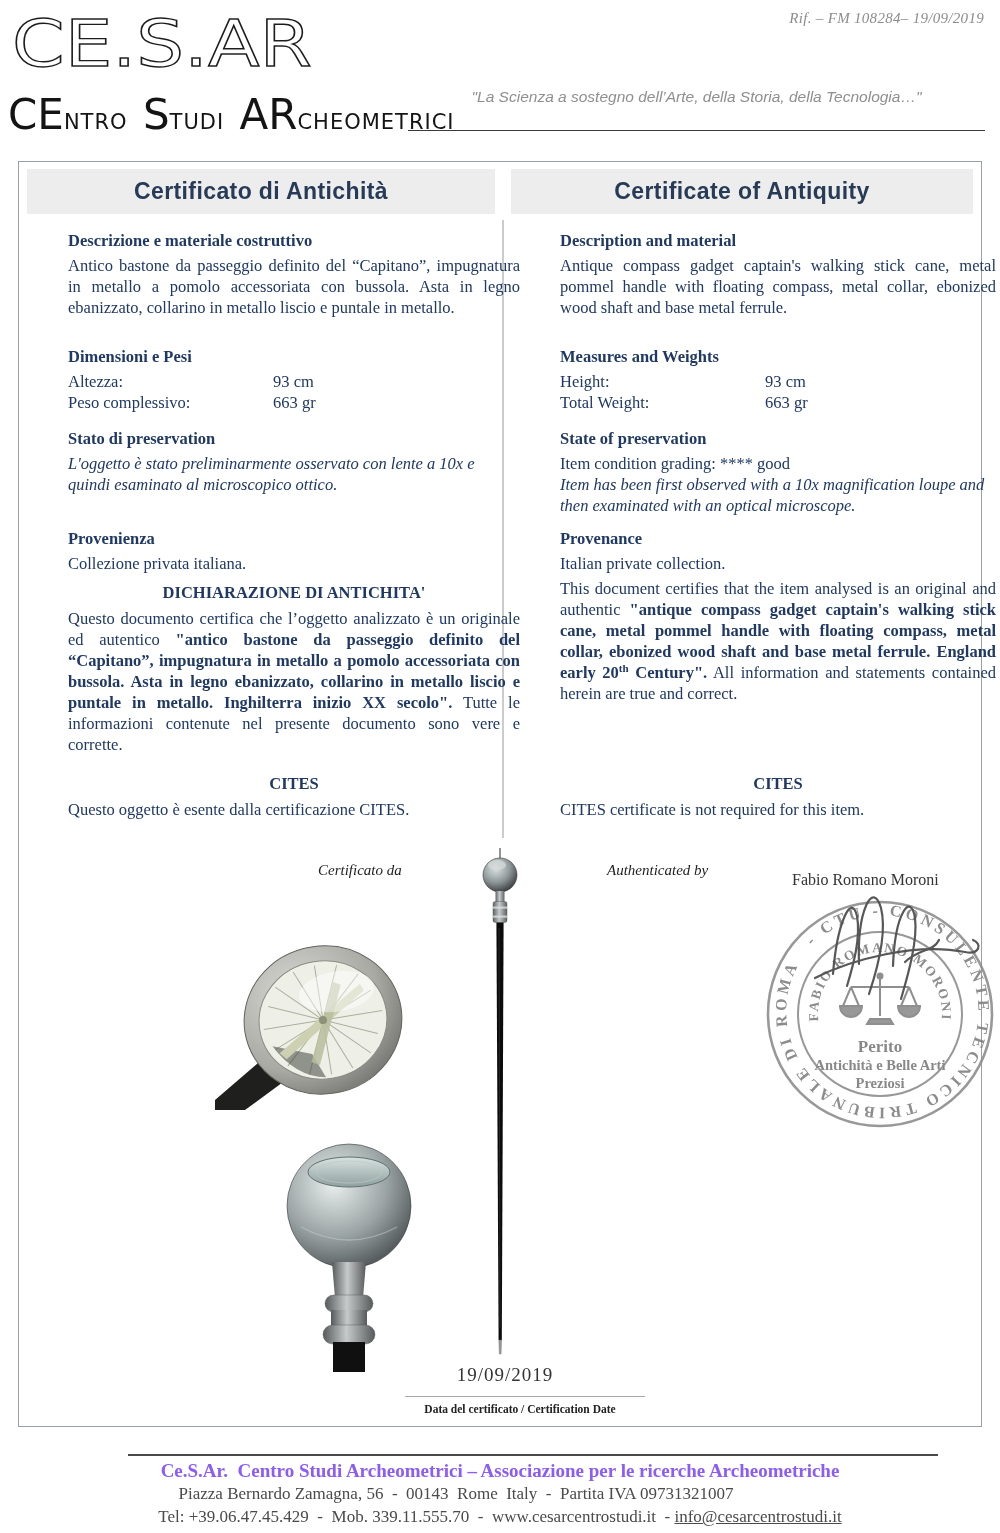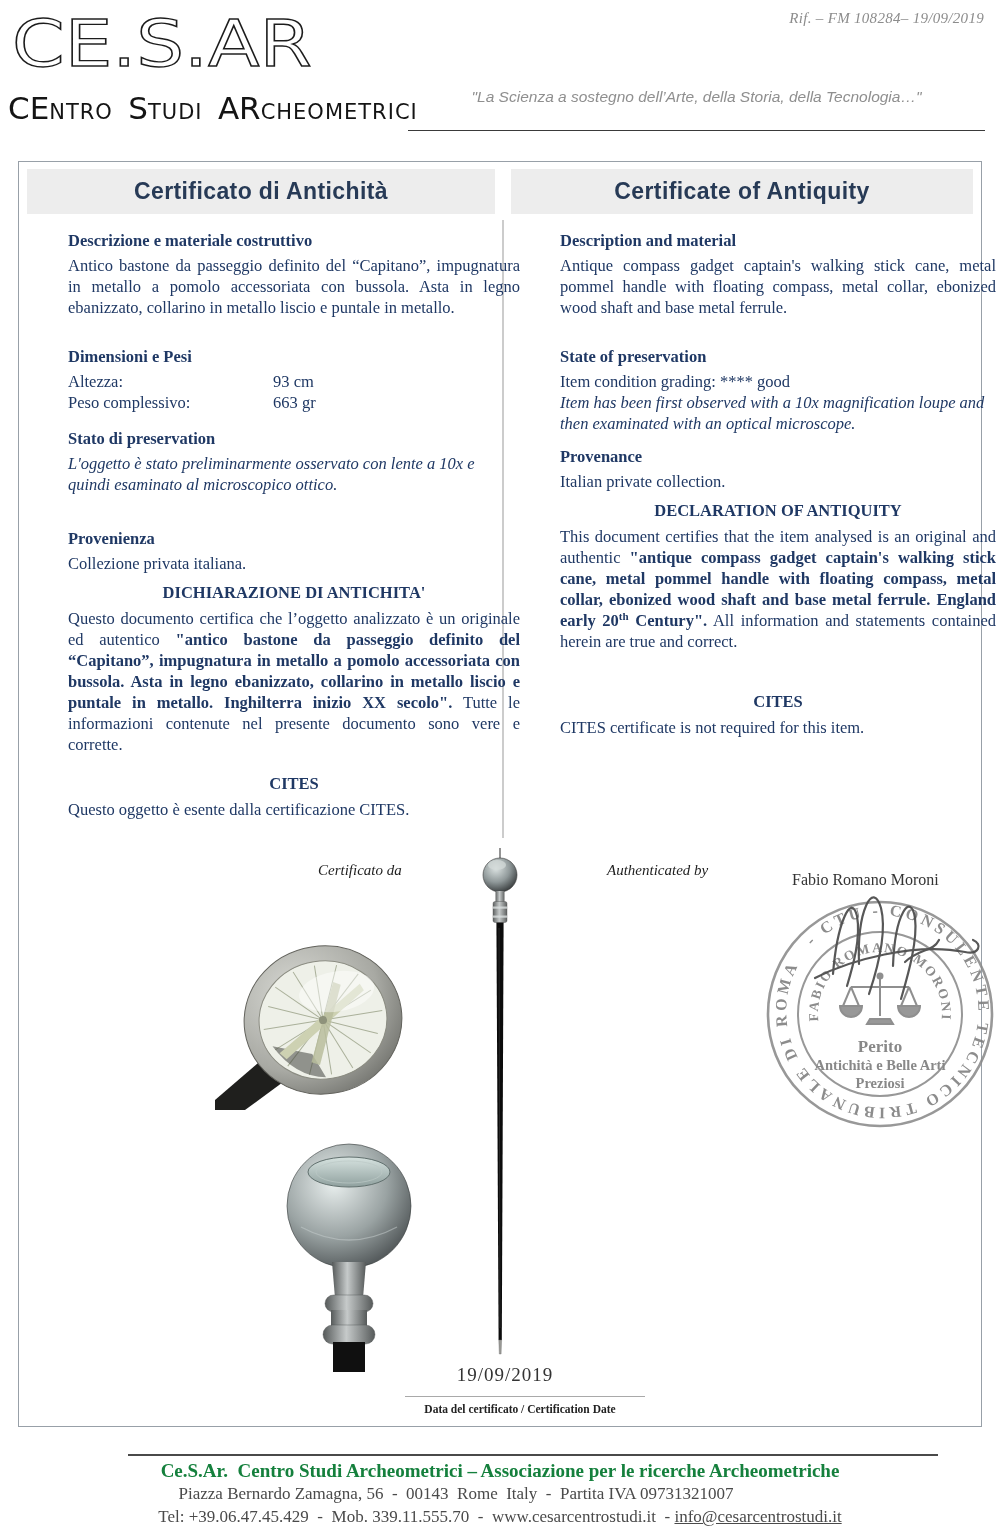--- a/index.html
+++ b/index.html
@@ -8,21 +8,21 @@
   .abs{position:absolute;}
   .navy{color:#1f3864;margin-left:30px;}
   
   .ref{top:10px;right:16px;font-size:15px;font-style:italic;color:#8c8c8c;letter-spacing:.3px;}
   .tagline{top:88px;left:408px;width:577px;text-align:center;font-family:"Liberation Sans",sans-serif;
            font-style:italic;font-size:15.5px;color:#8f8f8f;}
   .tagrule{top:130px;left:408px;width:577px;border-top:1.6px solid #3a3a3a;height:0;}
   .logo-svg{top:4px;left:8px;}
   .logo-sub{top:90px;left:8px;font-family:"DejaVu Sans",sans-serif;color:#141414;font-size:21px;
             letter-spacing:1px;white-space:nowrap;}
-  .logo-sub .lg{font-size:31px;letter-spacing:0;}
+  .logo-sub .lg{font-size:42px;letter-spacing:0;}
   
   .cert-box{top:161px;left:18px;width:962px;height:1264px;border:1px solid #98a0a8;}
   .band{position:absolute;top:7px;height:45px;background:#ededed;
         font-family:"Liberation Sans",sans-serif;font-weight:bold;font-size:23px;color:#273a56;
         display:flex;align-items:center;justify-content:center;letter-spacing:.4px;}
   .band-it{left:8px;width:468px;}
   .band-en{left:492px;width:462px;}
   .vdivider{top:220px;left:502px;width:1.5px;height:618px;background:#cccccc;}
   
   .col{font-size:16.5px;line-height:21px;}
@@ -40,21 +40,21 @@
   
   .caption-it{top:862px;left:318px;font-size:15px;font-style:italic;color:#1e1e1e;}
   .caption-en{top:862px;left:607px;font-size:15px;font-style:italic;color:#1e1e1e;}
   .signer{top:871px;left:792px;font-size:16px;color:#333;}
   
   .date{top:1364px;left:400px;width:210px;text-align:center;font-size:19px;color:#333;letter-spacing:1px;}
   .daterule{top:1396px;left:405px;width:240px;border-top:1px solid #a9a9a9;height:0;}
   .datecap{top:1403px;left:380px;width:280px;text-align:center;font-size:11.5px;font-weight:600;color:#222;}
   
   .footrule{top:1454px;left:128px;width:810px;border-top:2px solid #4a4a4a;height:0;}
-  .foot1{top:1460px;left:0;width:1000px;text-align:center;font-weight:bold;font-size:19px;color:#15803d;white-space:pre-wrap;}
+  .foot1{top:1460px;left:0;width:1000px;text-align:center;font-weight:bold;font-size:19px;color:#8b5cf6;white-space:pre-wrap;}
   .foot2{top:1484px;left:0;width:912px;text-align:center;font-size:17px;color:#4a4a4a;white-space:pre-wrap;}
   .foot3{top:1507px;left:0;width:1000px;text-align:center;font-size:17px;color:#4a4a4a;white-space:pre-wrap;}
   .foot3 .mail{text-decoration:underline;cursor:pointer;font-family:Liberation Serif, serif;}
 </style>
 </head>
 <body>
 
 <div class="page">
 
   <svg class="abs logo-svg" width="330" height="80" viewBox="0 0 330 80">
@@ -106,31 +106,39 @@
       <div class="hc">CITES</div>
       <div>Questo oggetto è esente dalla certificazione CITES.</div>
     </div>
   </div>
 
   <div class="abs col col-en navy">
     <div class="sec s1">
       <div class="h">Description and material</div>
       <div class="p">Antique compass gadget captain's walking stick cane, metal pommel handle with floating compass, metal collar, ebonized wood shaft and base metal ferrule.</div>
     </div>
+    <div class="sec s2">
+      <div class="h">Measures and Weights</div>
+      <div class="dimrow">
+        <span class="lab">Height:</span><span>93 cm</span>
+      </div>
+      <div class="dimrow">
+        <span class="lab">Total Weight:</span><span>663 gr</span>
+      </div>
+    </div>
     <div class="sec s3">
       <div class="h">State of preservation</div>
       <div>Item condition grading: **** good</div>
       <div class="it-note">Item has been first observed with a 10x magnification loupe and then examinated with an optical microscope.</div>
     </div>
     <div class="sec s4">
       <div class="h">Provenance</div>
       <div>Italian private collection.</div>
     </div>
     <div class="sec sd">
-      <div class="hc">DECLARATION OF ANTIQUITY</div>
       <div class="p"><span>This document certifies that the item analysed is an original and authentic </span><b>"antique compass gadget captain's walking stick cane, metal pommel handle with floating compass, metal collar, ebonized wood shaft and base metal ferrule. England early 20</b><b><sup>th</sup></b><b> Century".</b><span> All information and statements contained herein are true and correct.</span></div>
     </div>
     <div class="sec">
       <div class="hc">CITES</div>
       <div>CITES certificate is not required for this item.</div>
     </div>
   </div>
 
   <div class="abs caption-it">Certificato da</div>
   <div class="abs caption-en">Authenticated by</div>

